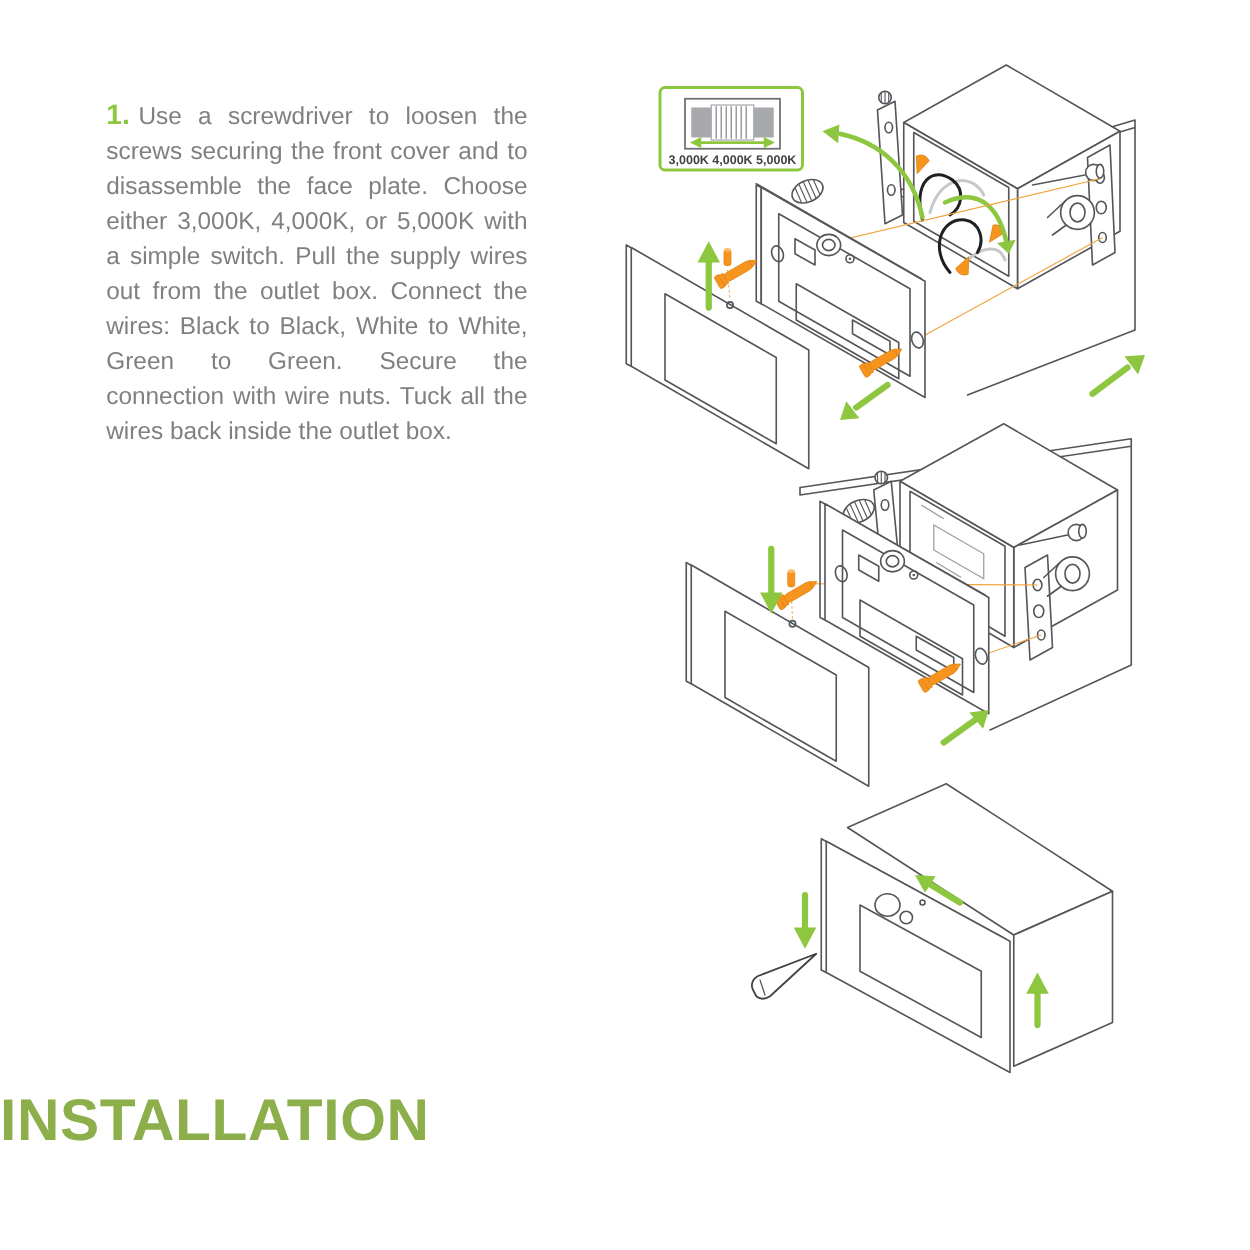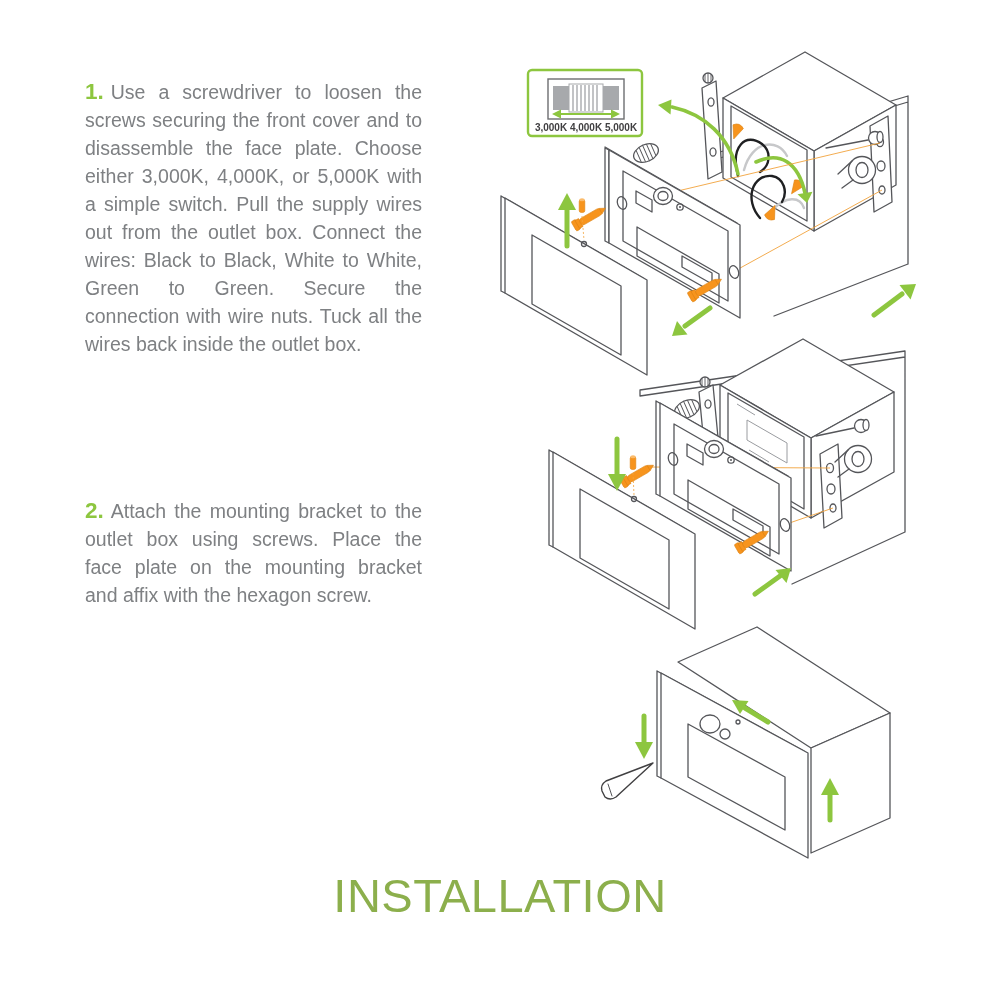--- a/index.html
+++ b/index.html
@@ -1,22 +1,22 @@
 <!DOCTYPE html>
 <html><head>
 <meta charset="utf-8">
 <style>
   html,body{margin:0;padding:0;background:#fff;}
   .page{position:relative;width:1000px;height:972px;background:#ffffff;
         font-family:"Liberation Sans",sans-serif;overflow:hidden;}
   .step{position:absolute;left:85px;width:337px;text-align:justify;
         color:#7E8083;font-size:19.5px;line-height:28px;margin:0;}
   .step-num{font-weight:bold;color:#8DC63F;font-size:22.5px;padding-right:7px;}
-  .title{position:absolute;left:0;right:0;top:868px;text-align:center;
-         font-size:47px;font-weight:normal;color:#8CAF4C;letter-spacing:0.5px;}
+  .title{position:absolute;left:0;right:0;top:868px;text-align:left;
+         font-size:47px;font-weight:bold;color:#8CAF4C;letter-spacing:0.5px;}
   svg.fig{position:absolute;overflow:visible;}
   .ln{fill:none;stroke:#55565A;stroke-width:1.3;stroke-linejoin:round;stroke-linecap:round;}
   .wh{fill:#ffffff;stroke:#55565A;stroke-width:1.3;stroke-linejoin:round;}
   .lt{fill:none;stroke:#9A9CA0;stroke-width:1;}
   .grn{fill:none;stroke:#8DC63F;stroke-width:5;stroke-linecap:round;}
   .grn2{fill:none;stroke:#8DC63F;stroke-width:3.6;stroke-linecap:round;}
   .grnh{fill:#8DC63F;stroke:none;}
   .org{fill:#F7941D;stroke:#DE8312;stroke-width:0.6;}
   .oln{fill:none;stroke:#F2A33C;stroke-width:0.9;}
   .blkw{fill:none;stroke:#1F2022;stroke-width:2.4;stroke-linecap:round;}
@@ -24,23 +24,20 @@
   .kv{font-family:"Liberation Sans",sans-serif;font-size:10px;font-weight:bold;fill:#414042;}
 </style>
 </head>
 <body>
 
 <div class="page">
 
   <p class="step" style="top:78px;">
     <span class="step-num">1.</span><span>Use a screwdriver to loosen the screws securing the front cover and to disassemble the face plate. Choose either 3,000K, 4,000K, or 5,000K with a simple switch. Pull the supply wires out from the outlet box. Connect the wires: Black to Black, White to White, Green to Green. Secure the connection with wire nuts. Tuck all the wires back inside the outlet box.</span>
   </p>
-  <p class="step" style="top:497px;">
-    <span class="step-num">2.</span><span>Attach the mounting bracket to the outlet box using screws. Place the face plate on the mounting bracket and affix with the hexagon screw.</span>
-  </p>
 
   <svg class="fig" style="left:472px;top:50px;" width="488" height="340" viewBox="0 0 488 340">
     <defs>
       <g id="screwH">
         <rect x="-21" y="-5.5" width="5" height="11" rx="1.5" class="org"></rect>
         <rect x="-17" y="-4.5" width="4" height="9" class="org"></rect>
         <rect x="-13.5" y="-3.6" width="24" height="7.2" rx="3" class="org"></rect>
         <polygon points="10,-3 15.5,0 10,3" class="org"></polygon>
       </g>
       <g id="setscrew">

